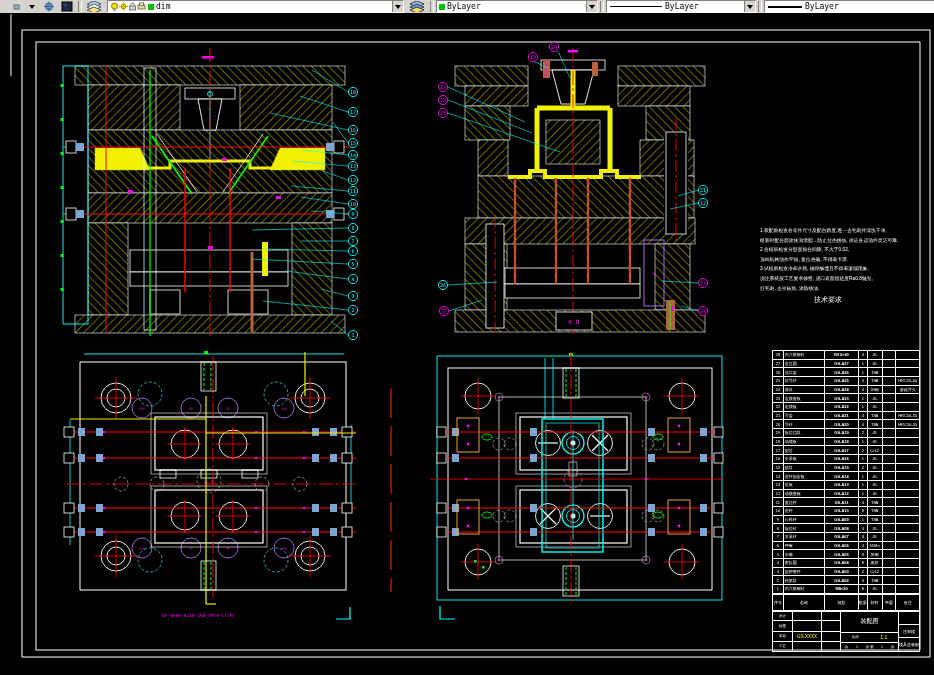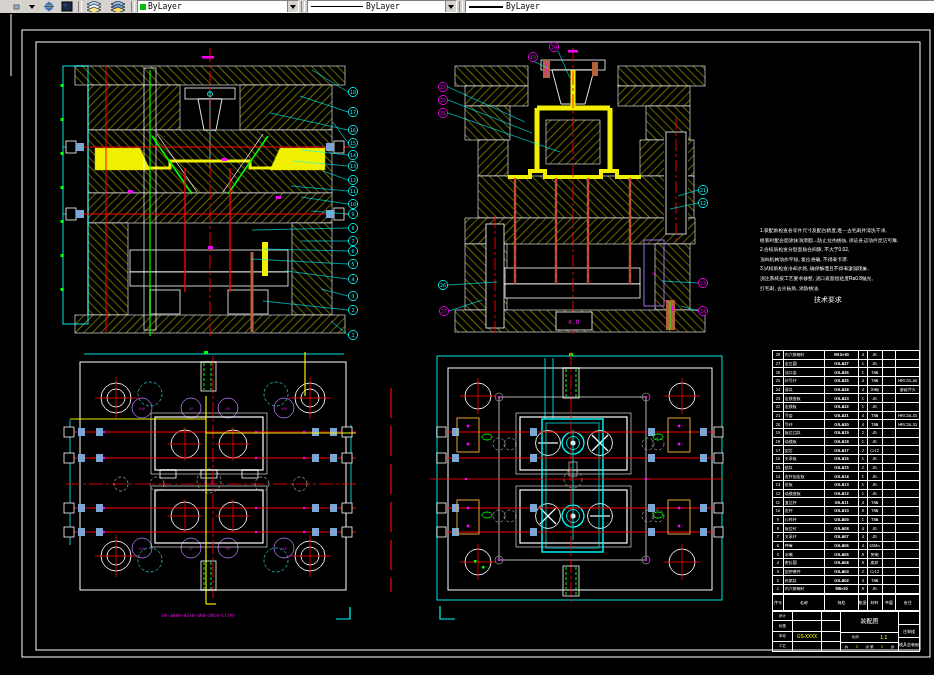--- a/index.html
+++ b/index.html
@@ -88,20 +88,44 @@
         <circle cx="4" cy="4" r="2" fill="#30405e"></circle>
     </svg>
   </span>
   <span class="tsep"></span>
   <span class="tbtn">
     <svg width="15" height="11">
       <polygon points="7,0 14,3 7,6 0,3" fill="#bcd7ee" stroke="#456"></polygon>
       <polygon points="7,3 14,6 7,9 0,6" fill="#fff" stroke="#456"></polygon>
       <polygon points="7,6 14,9 7,12 0,9" fill="#ffe27a" stroke="#456"></polygon>
     </svg>
+  </span>
+  <span class="combo" style="width:295px;margin-left:2px;">
+    <svg width="9" height="9" style="margin-left:2px">
+      <circle cx="4.5" cy="4" r="3" fill="#ffe000" stroke="#887700"></circle>
+        <rect x="3" y="6.6" width="3" height="2" fill="#999"></rect>
+    </svg>
+    <svg width="9" height="9">
+      <circle cx="4.5" cy="4.5" r="2.4" fill="#ffe000" stroke="#aa8800"></circle>
+      <line x1="4.5" y1="0" x2="4.5" y2="9" stroke="#caa400"></line>
+        <line x1="0" y1="4.5" x2="9" y2="4.5" stroke="#caa400"></line>
+    </svg>
+    <svg width="9" height="9">
+      <rect x="1.5" y="4" width="6" height="4" fill="#d8d8c8" stroke="#777"></rect>
+      <path d="M2.8 4 V2.8 a1.7 1.7 0 0 1 3.4 0 V4" fill="none" stroke="#777"></path>
+    </svg>
+    <svg width="9" height="9">
+      <rect x="1" y="3" width="7" height="4" fill="#e8d58a" stroke="#776"></rect>
+        <rect x="2.5" y="1" width="4" height="2.4" fill="#fff" stroke="#776"></rect>
+    </svg>
+    <span class="sw"></span>
+    <span>dim</span>
+    <span class="arrow">
+        <span class="arr"></span>
+      </span>
   </span>
   <span class="tbtn" style="margin-left:4px;">
     <svg width="15" height="11">
       <polygon points="7,0 14,3 7,6 0,3" fill="#9cc2e8" stroke="#345"></polygon>
       <polygon points="7,3 14,6 7,9 0,6" fill="#6d9ed0" stroke="#345"></polygon>
       <polygon points="7,6 14,9 7,12 0,9" fill="#ffd95e" stroke="#345"></polygon>
     </svg>
   </span>
   <span class="tsep"></span>
   <span class="combo" style="width:160px;">

